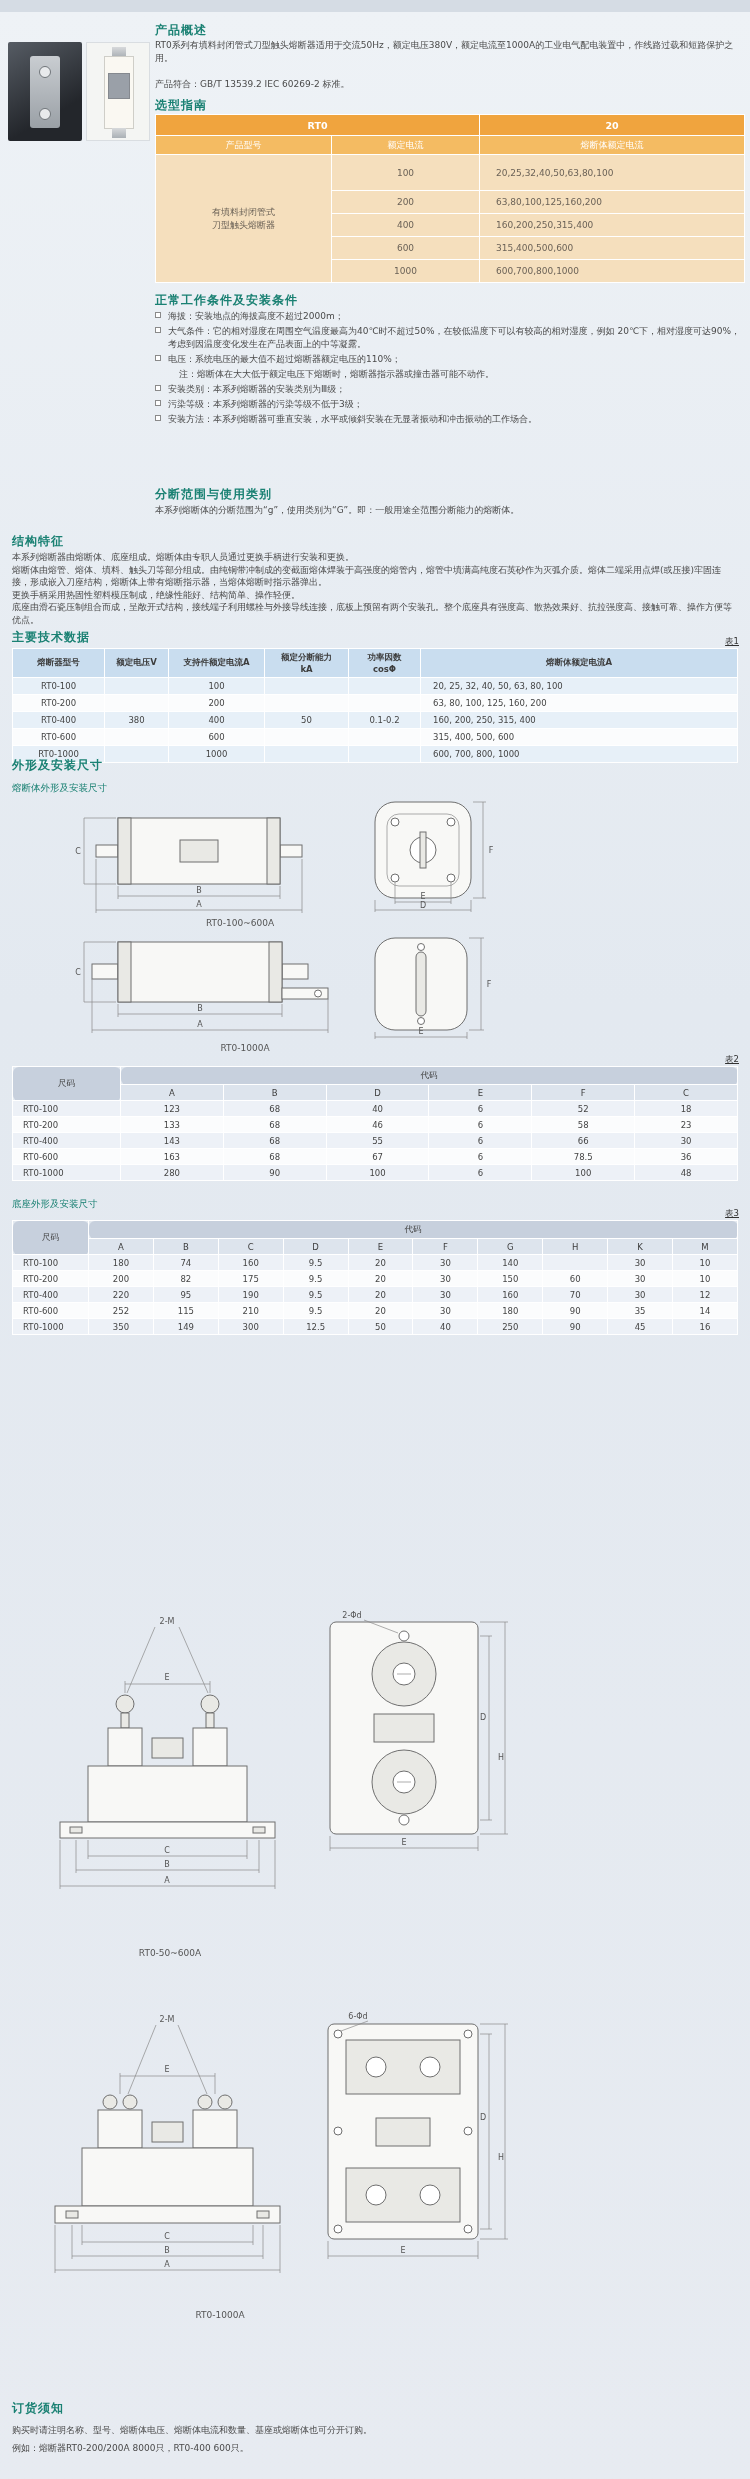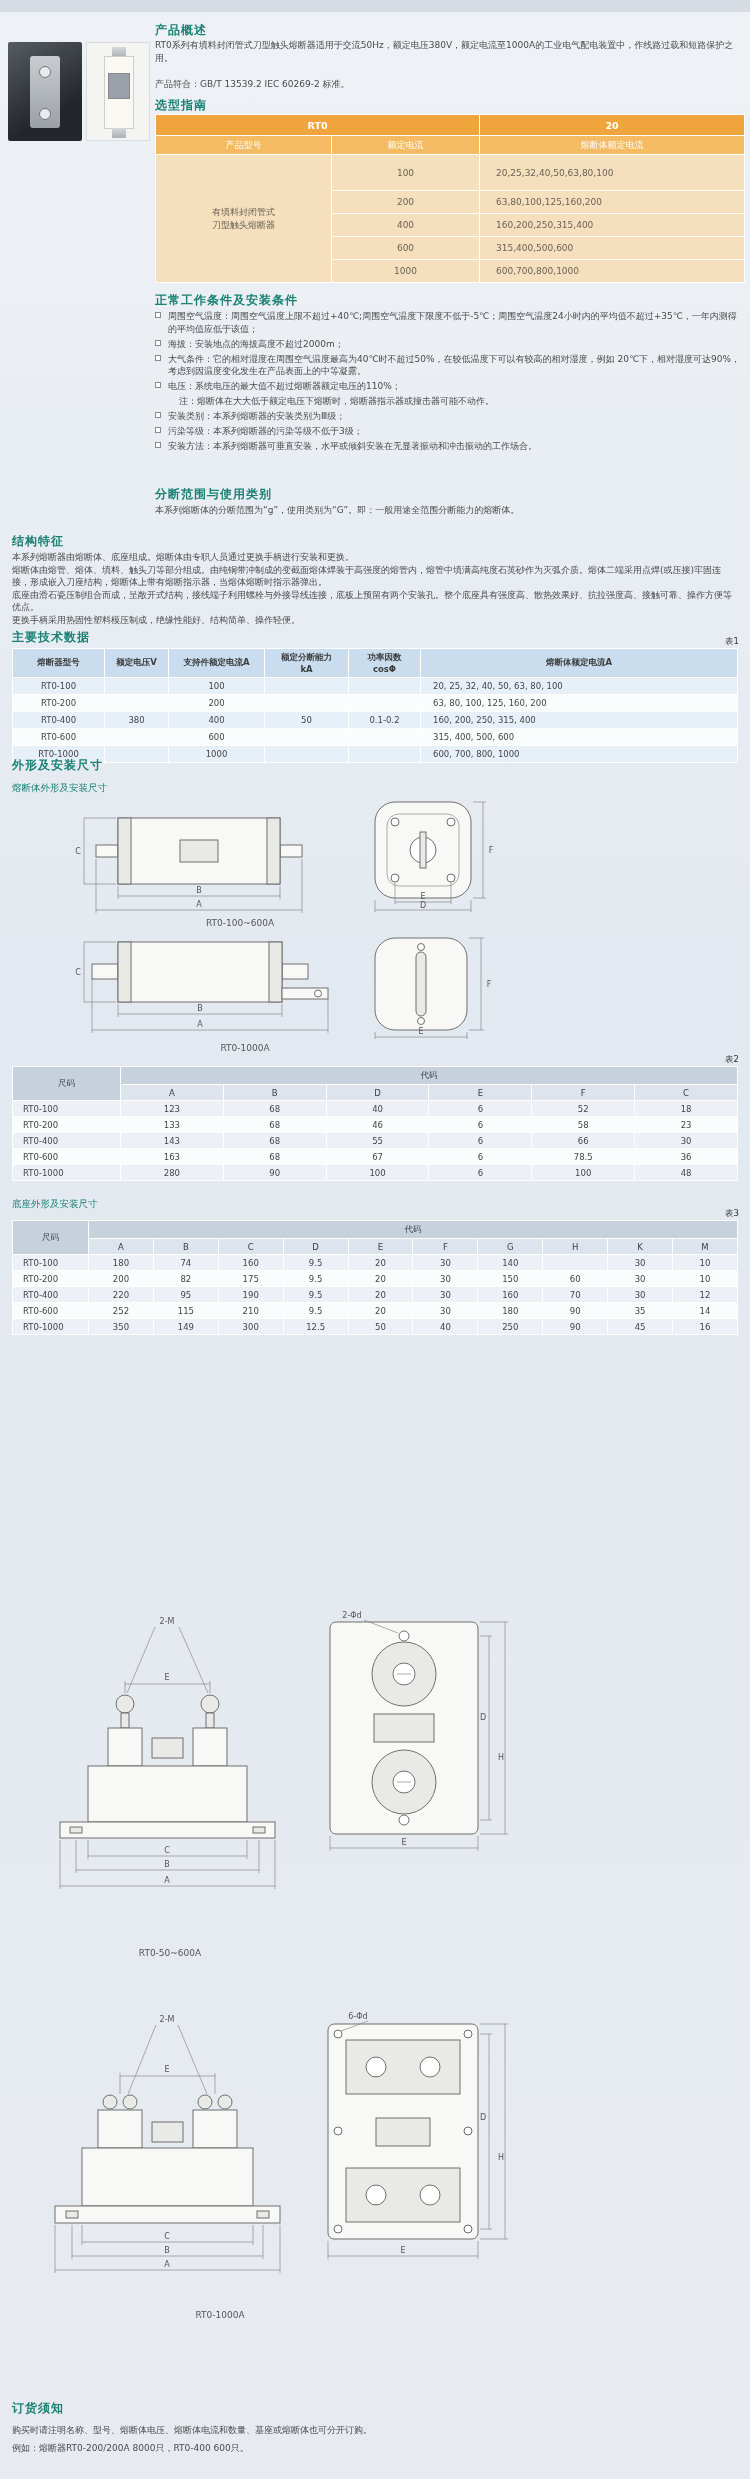--- a/index.html
+++ b/index.html
@@ -4,21 +4,21 @@
 <style>
   * { margin:0; padding:0; box-sizing:border-box; }
   html,body { background:#d5dce4; }
   .page { position:relative; width:750px; height:2479px; margin:12px auto;
           background:linear-gradient(180deg,#eef2f6 0%,#e3e9f0 40%,#e7ebf1 100%);
           font-family:"DejaVu Sans","Liberation Sans",sans-serif; color:#4a4a4a; overflow:hidden; }
   .abs { position:absolute; }
   .sec-title { font-size:12px; font-weight:bold; color:#1a8173; letter-spacing:1px; }
   .sub-title { font-size:9.5px; color:#1a8173; }
   .body-text { font-size:9px; line-height:13px; color:#4a4a4a; }
-  .tbl-label { font-size:8.5px; color:#333; text-align:right; }
+  .tbl-label { font-size:8.5px; color:#333; text-align:right;text-decoration:underline; }
   .cap { position:absolute; font-size:9px; color:#555; text-align:center; }
 
   
   .photo1 { left:8px; top:30px; width:74px; height:99px; border-radius:2px;
             background:linear-gradient(150deg,#565c64,#23262b 70%); }
   .p1-body { position:absolute; left:22px; top:14px; width:30px; height:72px;
              background:linear-gradient(#c9cdd1,#9aa0a6); border-radius:3px; }
   .p1-screw { position:absolute; left:31px; width:12px; height:12px; border-radius:50%;
               background:#e8eaec; border:1px solid #70757a; }
   .photo2 { left:86px; top:30px; width:64px; height:99px; background:#f4f5f3; border:1px solid #d9dde1; }
@@ -45,21 +45,21 @@
   .t1 { width:726px; border-collapse:collapse; table-layout:fixed; font-size:8.5px; }
   .t1 th { background:#c9ddef; border:1px solid #fff; padding:3px 10px; font-weight:bold; color:#3d3d3d; }
   .t1 td { border:1px solid #fff; text-align:center; padding:3px 2px; color:#444; }
   .t1 tr.odd td { background:#e7f0f8; }
   .t1 tr.even td { background:#fbfcfd; }
   .t1 td.fuse { text-align:left; padding-left:12px; }
 
   
   .t2 { width:726px; border-collapse:collapse; table-layout:fixed; font-size:8.5px; }
   .t2 th { border:1px solid #fff; padding:2.5px 2px; font-weight:normal; color:#3d3d3d; }
-  .t2 th.hh { background:#c7d0dd; }
+  .t2 th.hh { background:#c7d0dd;border-radius:6px; }
   .t2 th.hl { background:#dde4ed; }
   .t2 td { border:1px solid #fff; text-align:center; padding:2.5px 2px; color:#444; }
   .t2 tr.odd td { background:#edf1f7; }
   .t2 tr.even td { background:#fbfcfd; }
   .t2 td.model { text-align:left; padding-left:10px; }
 
   
   svg { font-family:inherit; }
   .part { fill:#f8f8f6; stroke:#6f6f6f; stroke-width:1; }
   .part2 { fill:#e9e9e5; stroke:#6f6f6f; stroke-width:1; }
@@ -129,39 +129,38 @@
     </tr>
     <tr style="height:23px">
       <td>1000</td>
       <td class="fuse"><span class="fw">600,700,800,1000</span></td>
     </tr>
   </tbody>
     </table>
 
   <div class="abs sec-title" style="left:155px; top:280px">正常工作条件及安装条件</div>
   <div class="cond abs" style="left:155px; top:298px; width:590px">
-    <div class="cond-item"><span class="box"></span><span>周围空气温度：周围空气温度上限不超过+40℃;周围空气温度下限度不低于-5℃；周围空气温度24小时内的平均值不超过+35℃，一年内测得的平均值应低于该值；</span></div>
     <div class="cond-item"><span class="box"></span><span>海拔：安装地点的海拔高度不超过2000m；</span></div>
     <div class="cond-item"><span class="box"></span><span>大气条件：它的相对湿度在周围空气温度最高为40℃时不超过50%，在较低温度下可以有较高的相对湿度，例如 20℃下，相对湿度可达90%，考虑到因温度变化发生在产品表面上的中等凝露。</span></div>
     <div class="cond-item"><span class="box"></span><span>电压：系统电压的最大值不超过熔断器额定电压的110%；</span></div>
     <div class="cond-item note"><span>注：熔断体在大大低于额定电压下熔断时，熔断器指示器或撞击器可能不动作。</span></div>
     <div class="cond-item"><span class="box"></span><span>安装类别：本系列熔断器的安装类别为Ⅲ级；</span></div>
     <div class="cond-item"><span class="box"></span><span>污染等级：本系列熔断器的污染等级不低于3级；</span></div>
     <div class="cond-item"><span class="box"></span><span>安装方法：本系列熔断器可垂直安装，水平或倾斜安装在无显著振动和冲击振动的工作场合。</span></div>
   </div>
 
   <div class="abs sec-title" style="left:155px; top:474px">分断范围与使用类别</div>
   <div class="abs body-text" style="left:155px; top:492px; width:588px">本系列熔断体的分断范围为“g”，使用类别为“G”。即：一般用途全范围分断能力的熔断体。</div>
 
   <div class="abs sec-title" style="left:12px; top:521px">结构特征</div>
   <div class="abs body-text" style="left:12px; top:539px; width:727px; line-height:12.5px">
     <div>本系列熔断器由熔断体、底座组成。熔断体由专职人员通过更换手柄进行安装和更换。</div>
     <div>熔断体由熔管、熔体、填料、触头刀等部分组成。由纯铜带冲制成的变截面熔体焊装于高强度的熔管内，熔管中填满高纯度石英砂作为灭弧介质。熔体二端采用点焊(或压接)牢固连接，形成嵌入刀座结构，熔断体上带有熔断指示器，当熔体熔断时指示器弹出。</div>
+    <div>更换手柄采用热固性塑料模压制成，绝缘性能好、结构简单、操作轻便。</div>
     <div>底座由滑石瓷压制组合而成，呈敞开式结构，接线端子利用螺栓与外接导线连接，底板上预留有两个安装孔。整个底座具有强度高、散热效果好、抗拉强度高、接触可靠、操作方便等优点。</div>
-    <div>更换手柄采用热固性塑料模压制成，绝缘性能好、结构简单、操作轻便。</div>
   </div>
 
   <div class="abs sec-title" style="left:12px; top:617px">主要技术数据</div>
   <div class="abs tbl-label" style="left:12px; top:624px; width:727px">表1</div>
   <table class="t1 abs" style="left:12px; top:636px">
     <colgroup>
         <col style="width:92px">
         <col style="width:64px">
         <col style="width:96px">
         <col style="width:84px">

